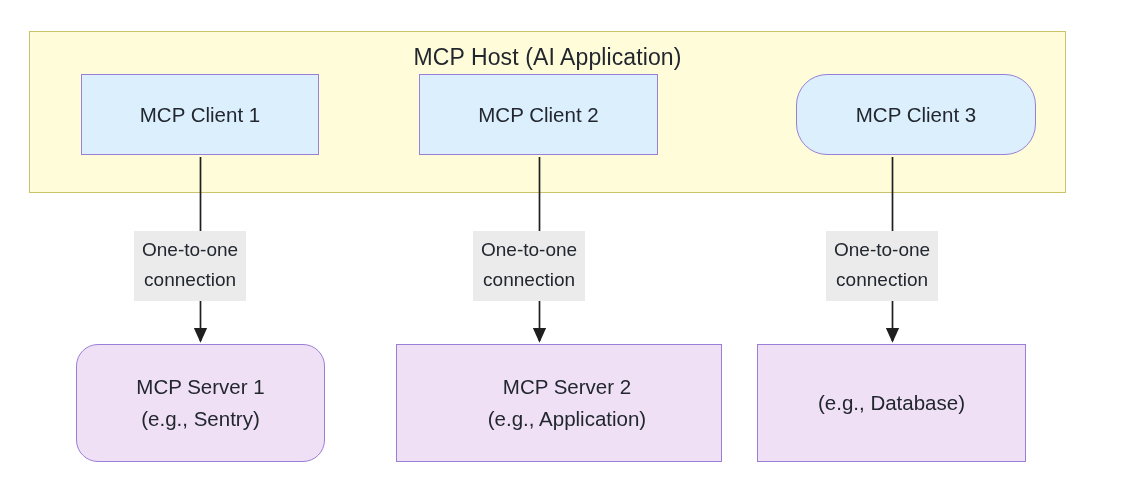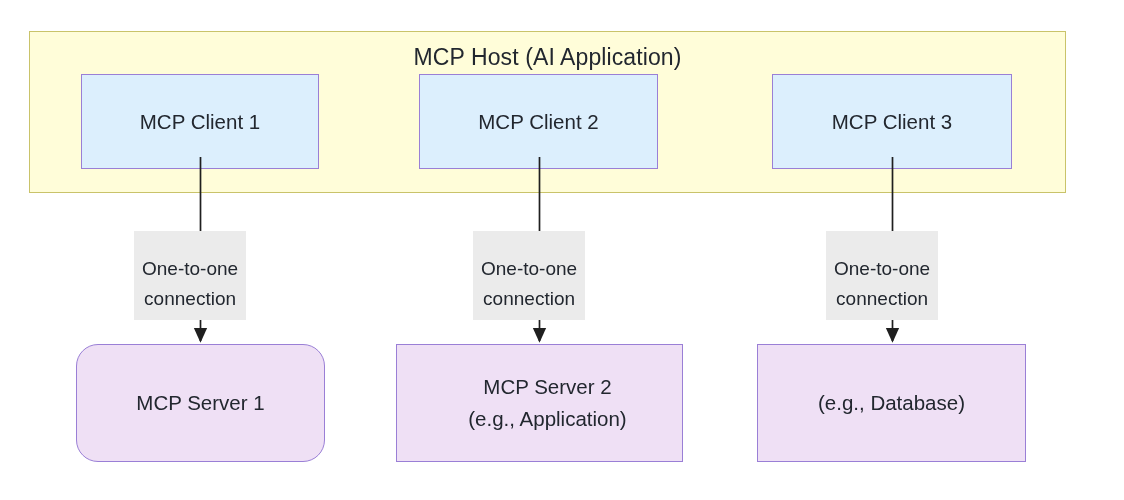--- a/index.html
+++ b/index.html
@@ -44,37 +44,37 @@
     line-height: 24px;
     color: #22272f;
     letter-spacing: 0.1px;
     white-space: nowrap;
   }
 
   
   .client-box {
     position: absolute;
     top: 74px;
-    height: 95px;
+    height: 81px;
     background: #dceffd;
     border: 1.6px solid #9a7fd6;
     box-sizing: border-box;
     display: flex;
     align-items: center;
     justify-content: center;
   }
   .client-box .box-label {
     font-size: 20.5px;
     line-height: 24px;
     color: #22272f;
     white-space: nowrap;
   }
   #client-1 { left: 81px;  width: 238px; }
   #client-2 { left: 419px; width: 239px; text-align: right; }
-  #client-3 { left: 772px; width: 240px; }
+  #client-3 { left: 796px; width: 240px; border-radius: 31px; }
 
   
   .server-box {
     position: absolute;
     top: 344px;
     height: 118px;
     background: #efe0f5;
     border: 1.6px solid #9a7fd6;
     box-sizing: border-box;
     display: flex;
@@ -83,37 +83,37 @@
     justify-content: center;
   }
   .server-box .box-label {
     font-size: 20.5px;
     line-height: 32px;
     color: #22272f;
     white-space: nowrap;
     text-align: center;
   }
   #server-1 { left: 76px;  width: 249px; border-radius: 22px; }
-  #server-2 { left: 396px; width: 287px; padding-left: 16px; }
+  #server-2 { left: 396px; width: 326px; padding-left: 16px; }
   #server-3 { left: 757px; width: 269px; }
 
   
   #connectors {
     position: absolute;
     left: 0; top: 0;
     width: 1124px;
     height: 500px;
     pointer-events: none;
   }
 
   
   .edge-label {
     position: absolute;
     background: #ebebeb;
-    padding: 23px 8px 6px 8px;
+    padding: 4px 8px 6px 8px;
     font-size: 19px;
     line-height: 30px;
     color: #22272f;
     text-align: center;
     white-space: nowrap;
     box-sizing: border-box;
   }
   .edge-label .lbl-line { display: block; }
   #edge-label-1 { left: 134px; top: 231px; }
   #edge-label-2 { left: 473px; top: 231px; }
@@ -157,20 +157,21 @@
     <span class="lbl-line">One-to-one</span>
     <span class="lbl-line">connection</span>
   </div>
   <div class="edge-label" id="edge-label-3">
     <span class="lbl-line">One-to-one</span>
     <span class="lbl-line">connection</span>
   </div>
 
   <div class="server-box" id="server-1">
     <span class="box-label">MCP Server 1</span>
+    <span class="box-label">(e.g., Sentry)</span>
   </div>
   <div class="server-box" id="server-2">
     <span class="box-label">MCP Server 2</span>
     <span class="box-label">(e.g., Application)</span>
   </div>
   <div class="server-box" id="server-3">
     <span class="box-label">(e.g., Database)</span>
   </div>
 
 </div>

